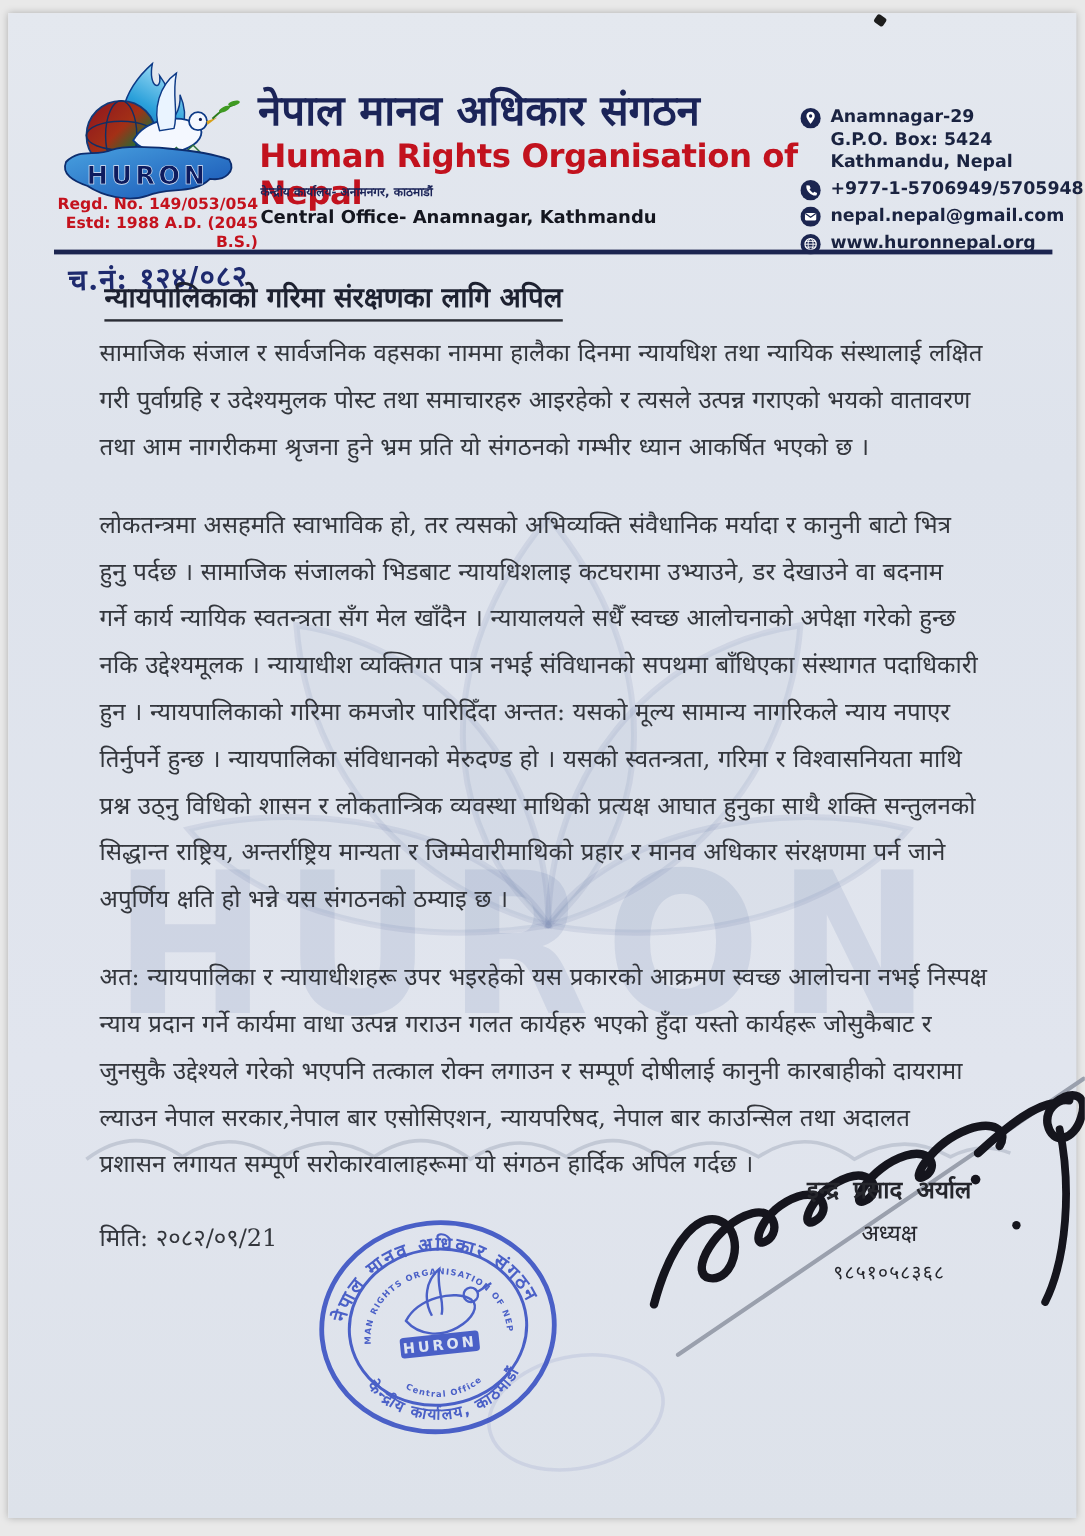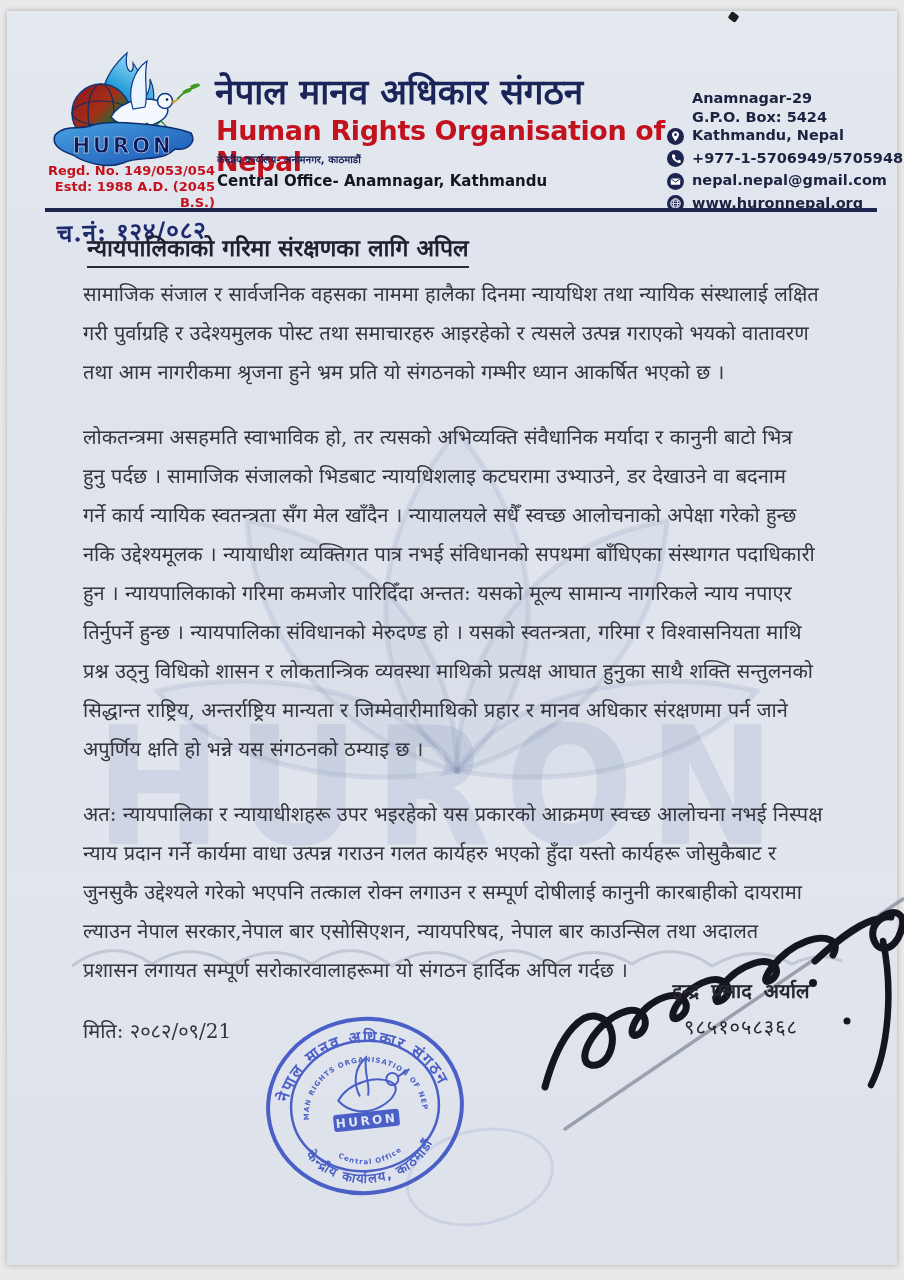--- a/index.html
+++ b/index.html
@@ -25,21 +25,21 @@
   .logo { position:absolute; left:42px; top:40px; }
   .regd { position:absolute; left:30px; top:152px; width:178px; text-align:right;
           color:#c4121d; font-weight:700; font-size:13px; line-height:16px; white-space:pre-line; }
   .org-ne { position:absolute; left:208px; top:56px; width:470px; font-size:35px; font-weight:800;
             color:#1b2458; letter-spacing:0px; }
   .org-en { position:absolute; left:209px; top:104px; width:470px; font-size:27px; font-weight:800;
             color:#c2121e; letter-spacing:-0.4px; }
   .office-ne { position:absolute; left:210px; top:141px; font-size:10px; font-weight:700; color:#1b2458; }
   .office-en { position:absolute; left:210px; top:161px; font-size:15px; font-weight:700; color:#14161f;text-align:right; }
   .contact { position:absolute; left:660px; top:78px; width:238px; color:#1a2340; }
-  .c-row { display:flex; gap:8px; margin-bottom:4px; font-size:14.5px; font-weight:600; line-height:18.5px;align-items:flex-end; }
+  .c-row { display:flex; gap:8px; margin-bottom:4px; font-size:14.5px; font-weight:600; line-height:18.5px; }
   .c-row .txt { white-space:pre-line; }
   .c-ico { flex:0 0 17px; margin-top:1px; }
   .divider { position:absolute; left:38px; top:197px; width:832px; height:3.5px; background:#1c2550; }
 
   
   .refno { position:absolute; left:50px; top:203px; font-size:24px; font-weight:600; color:#1e2a6e;
            transform:rotate(-1.5deg); font-family:"DejaVu Serif",serif; letter-spacing:1px; }
   .appeal-title { position:absolute; left:80px; top:220px; width:744px; text-align:left; }
   .appeal-title span { display:inline-block; font-size:23px; font-weight:700; color:#1d2130;
            border-bottom:2px solid #2a2d35; padding-bottom:3px;
@@ -51,21 +51,21 @@
   .body-text p { white-space:pre-line; margin-bottom:26px; }
   .date-line { font-size:20px; color:#33363c; margin-top:-4px; }
 
   
   .stamp { position:absolute; left:252px; top:1000px; transform:rotate(-6deg); opacity:.92; }
   .sig { position:absolute; left:508px; top:868px; }
   .sig-block { position:absolute; left:628px; top:966px; width:212px; text-align:center;
                color:#25262c; font-family:Liberation Mono, monospace; }
   .sig-name { font-size:20px; font-weight:700; margin-bottom:9px; }
   .sig-title { font-size:19px; margin-bottom:9px; }
-  .sig-phone { font-size:20px; letter-spacing:1px; }
+  .sig-phone { font-size:16px; letter-spacing:1px; }
 </style>
 </head>
 <body>
 
 <div class="scan">
   <div class="page">
 
     <svg class="wm-flower" width="680" height="420" viewBox="0 0 680 420">
       <g fill="rgba(110,130,180,0.05)" stroke="rgba(70,90,150,0.10)" stroke-width="5">
         <path d="M340 400 C250 320 240 180 340 60 C440 180 430 320 340 400 Z"></path>
@@ -234,17 +234,18 @@
         <path stroke-width="7" d="M30 208 C45 152 70 128 88 140 C106 152 96 190 76 186 C58 182 82 140 112 132 C132 127 136 150 122 156 C110 161 120 128 150 118 C172 111 178 132 163 139 C150 145 162 112 192 102 C214 95 220 116 205 122 C193 127 208 94 240 84 C262 77 268 96 254 102 C243 107 260 74 292 62 C312 55 326 62 318 76"></path>
         <path stroke-width="7" d="M300 82 C328 56 348 42 364 40 C380 28 392 34 386 52 C380 72 362 76 358 58 C356 46 366 36 376 38"></path>
         <path stroke-width="6.5" d="M368 62 C378 110 374 170 356 206"></path>
         <circle cx="298" cy="104" r="4" fill="#15151d" stroke="none"></circle>
         <circle cx="332" cy="142" r="3.5" fill="#15151d" stroke="none"></circle>
       </g>
     </svg>
 
     <div class="sig-block">
       <div class="sig-name">इन्द्र प्रसाद अर्याल</div>
+      <div class="sig-title">अध्यक्ष</div>
       <div class="sig-phone">९८५१०५८३६८</div>
     </div>
 
   </div>
 </div>
 
 </body></html>

